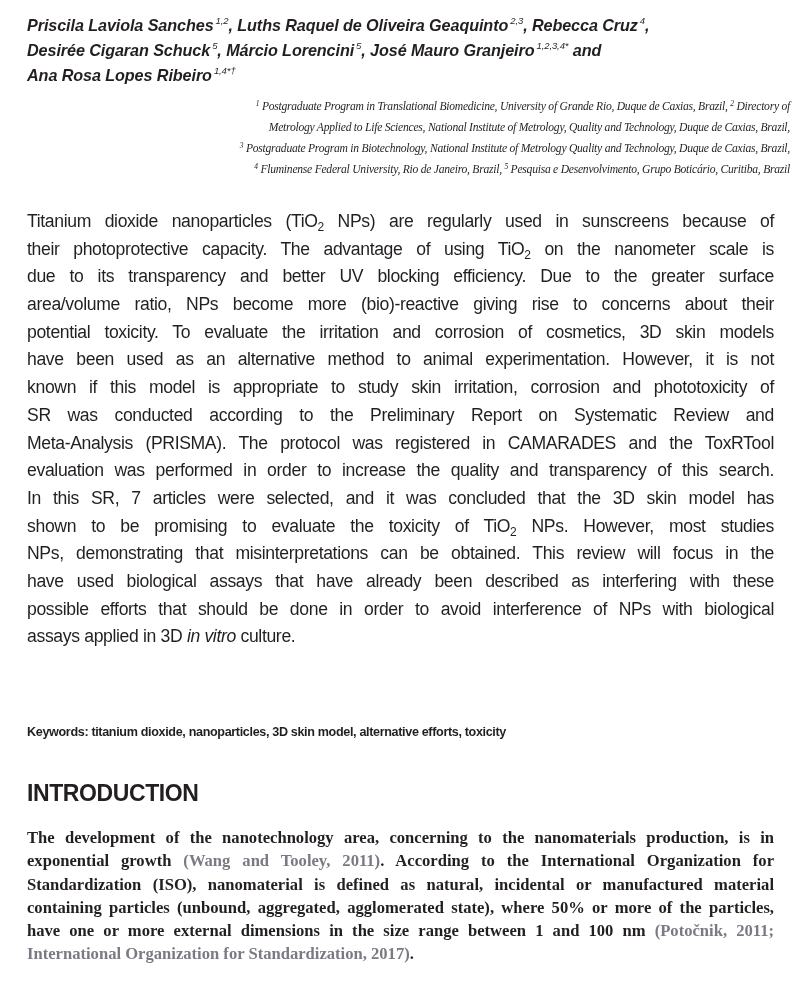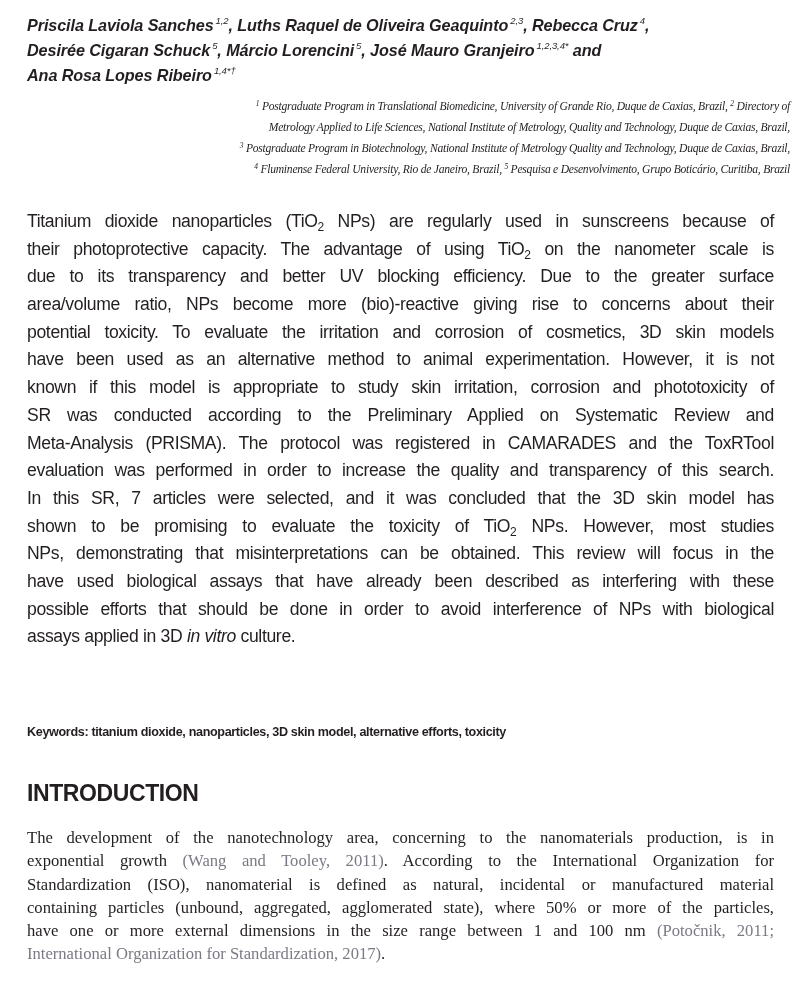--- a/index.html
+++ b/index.html
@@ -38,20 +38,21 @@
     .section-heading {
       position: absolute; top: 780px; left: 0;
       font-family: "Liberation Sans", sans-serif; font-weight: bold; font-size: 23px;
       color: #231f20; letter-spacing: -0.4px;
     }
 
     .intro {
       position: absolute; top: 826px; left: 0; width: 747px;
       font-family: "Liberation Serif", serif; font-size: 16.6px; line-height: 23.3px;
       color: #231f20;
+      font-weight: bold;
     }
     .intro .line { display: block; text-align: justify; text-align-last: justify; white-space: nowrap; height: 23.3px; }
     .intro .line.last { text-align-last: left; }
     .cite { color: #7a7a85; }
   </style>
 </head>
 <body>
 
 <div class="page">
 
@@ -74,21 +75,21 @@
 
   <div class="abstract">
     <div id="abstract-lines">
         <span class="line"><span>Titanium dioxide nanoparticles (TiO</span><sub>2</sub><span> NPs) are regularly used in sunscreens because of</span></span>
         <span class="line"><span>their photoprotective capacity. The advantage of using TiO</span><sub>2</sub><span> on the nanometer scale is</span></span>
         <span class="line"><span>due to its transparency and better UV blocking efficiency. Due to the greater surface</span></span>
         <span class="line"><span>area/volume ratio, NPs become more (bio)-reactive giving rise to concerns about their</span></span>
         <span class="line"><span>potential toxicity. To evaluate the irritation and corrosion of cosmetics, 3D skin models</span></span>
         <span class="line"><span>have been used as an alternative method to animal experimentation. However, it is not</span></span>
         <span class="line"><span>known if this model is appropriate to study skin irritation, corrosion and phototoxicity of</span></span>
-        <span class="line"><span>SR was conducted according to the Preliminary Applied on Systematic Review and</span></span>
+        <span class="line"><span>SR was conducted according to the Preliminary Report on Systematic Review and</span></span>
         <span class="line"><span>Meta-Analysis (PRISMA). The protocol was registered in CAMARADES and the ToxRTool</span></span>
         <span class="line"><span>evaluation was performed in order to increase the quality and transparency of this search.</span></span>
         <span class="line"><span>In this SR, 7 articles were selected, and it was concluded that the 3D skin model has</span></span>
         <span class="line"><span>shown to be promising to evaluate the toxicity of TiO</span><sub>2</sub><span> NPs. However, most studies</span></span>
         <span class="line"><span>NPs, demonstrating that misinterpretations can be obtained. This review will focus in the</span></span>
         <span class="line"><span>have used biological assays that have already been described as interfering with these</span></span>
         <span class="line"><span>possible efforts that should be done in order to avoid interference of NPs with biological</span></span>
       </div>
     <span class="line last"><span>assays applied in 3D </span><i>in vitro</i><span> culture.</span></span>
   </div>

